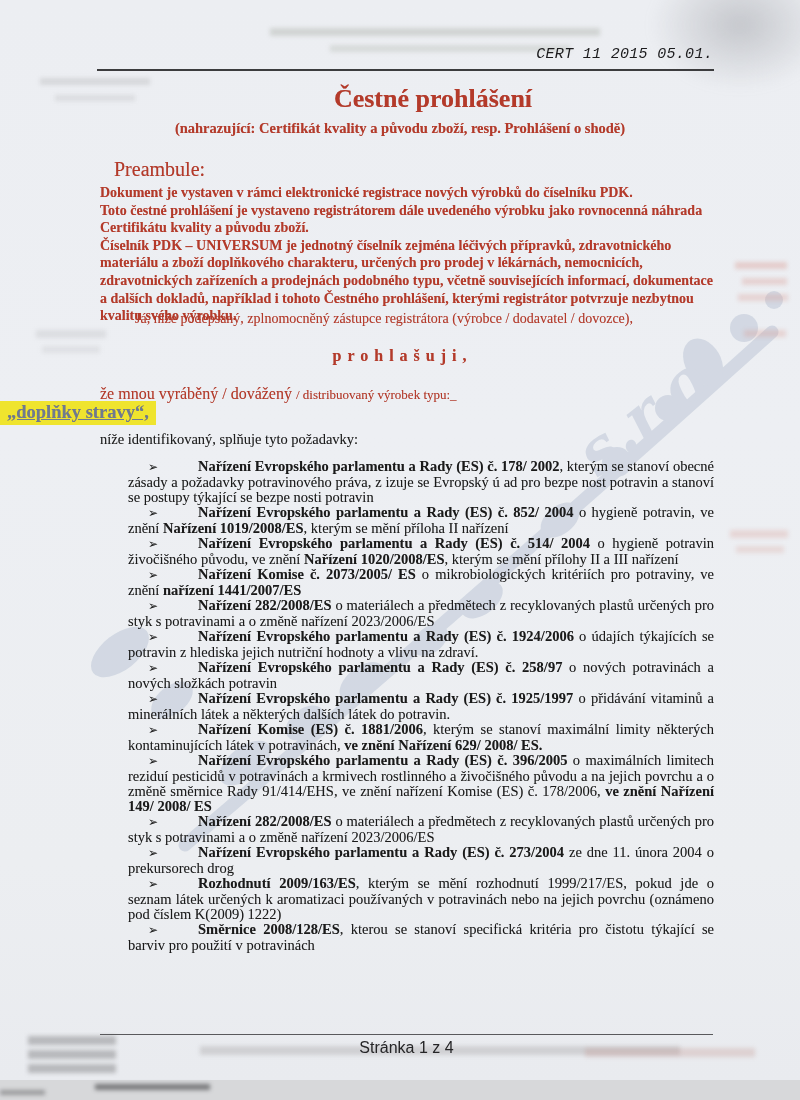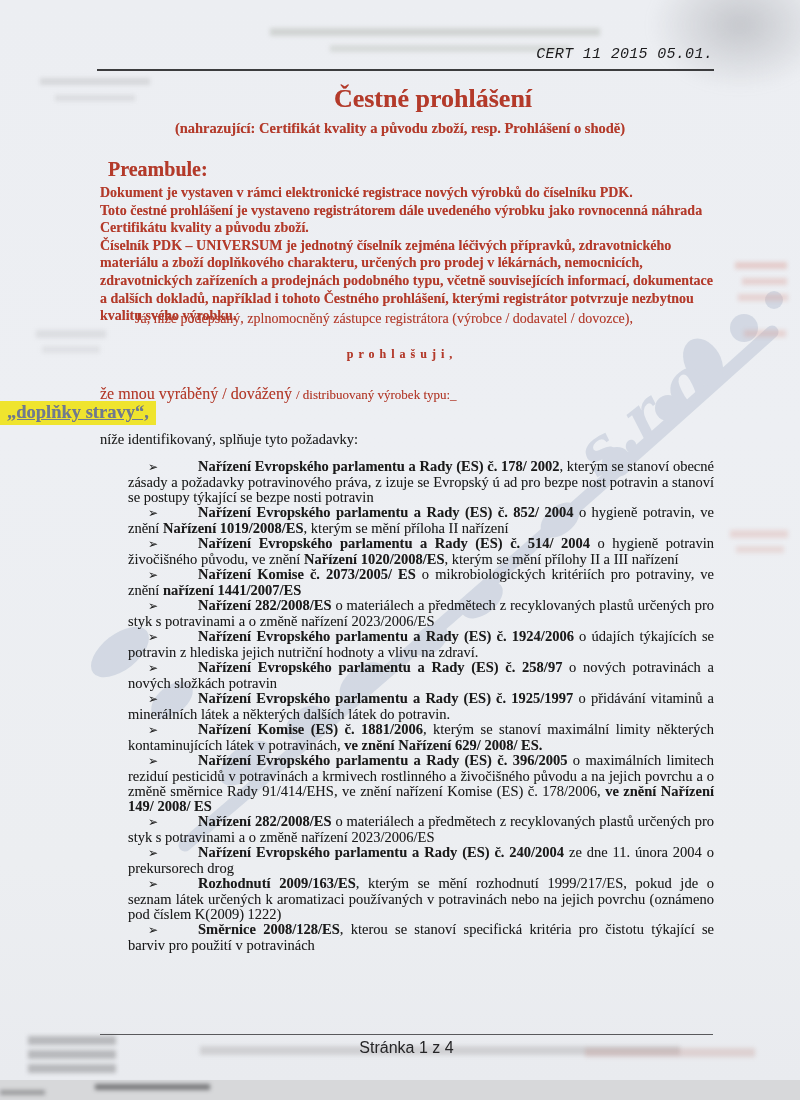--- a/index.html
+++ b/index.html
@@ -53,28 +53,28 @@
     text-shadow:0 0 .6px rgba(160,50,35,.5);
     padding-left:33px;
   }
   .subtitle{
     position:absolute;top:120px;left:0;width:800px;text-align:center;
     font-size:14.5px;font-weight:bold;color:var(--accent-red);
     text-shadow:0 0 .5px rgba(160,50,35,.45);
   }
   
   .preamble{position:absolute;top:158px;left:100px;width:616px;color:var(--accent-red);}
-  .preamble h2{margin:0 0 3px 8px;font-size:20px;font-weight:bold;text-shadow:0 0 .6px rgba(160,50,35,.5);}
+  .preamble h2{margin:0 0 3px 14px;font-size:20px;font-weight:normal;text-shadow:0 0 .6px rgba(160,50,35,.5);}
   .preamble p{margin:0;font-size:14px;font-weight:bold;line-height:17.6px;
     text-shadow:0 0 .5px rgba(160,50,35,.4);}
   
   .intro{position:absolute;top:311px;left:135px;width:580px;font-size:14px;color:var(--accent-red);
     text-shadow:0 0 .4px rgba(160,50,35,.35);}
   .verb{position:absolute;top:347px;left:0;width:800px;text-align:center;
-    font-size:12px;font-weight:bold;color:var(--accent-red);letter-spacing:1px;
+    font-size:16px;font-weight:bold;color:var(--accent-red);letter-spacing:1px;
     text-shadow:0 0 .5px rgba(160,50,35,.45);}
   .product-line{position:absolute;top:385px;left:100px;color:var(--accent-red);
     text-shadow:0 0 .4px rgba(160,50,35,.35);}
   .pl-main{font-size:16px;}
   .pl-rest{font-size:13px;text-align:center;}
   .highlight-row{position:absolute;top:401px;left:0;width:800px;text-align:left;}
   .highlight{
     display:inline-block;background:var(--highlight-yellow);
     color:var(--highlight-text);font-size:18.5px;font-weight:bold;
     text-decoration:underline;padding:1px 7px 2px 7px;
@@ -172,21 +172,21 @@
       <p class="req-item"><span class="bullet">➢</span><span class="bold">Nařízení Evropského parlamentu a Rady (ES) č. 852/ 2004</span><span> o hygieně potravin, ve znění </span><span class="bold">Nařízení 1019/2008/ES</span><span>, kterým se mění příloha II nařízení</span></p>
       <p class="req-item"><span class="bullet">➢</span><span class="bold">Nařízení Evropského parlamentu a Rady (ES) č. 514/ 2004</span><span> o hygieně potravin živočišného původu, ve znění </span><span class="bold">Nařízení 1020/2008/ES</span><span>, kterým se mění přílohy II a III nařízení</span></p>
       <p class="req-item"><span class="bullet">➢</span><span class="bold">Nařízení Komise č. 2073/2005/ ES</span><span> o mikrobiologických kritériích pro potraviny, ve znění </span><span class="bold">nařízení 1441/2007/ES</span></p>
       <p class="req-item"><span class="bullet">➢</span><span class="bold">Nařízení 282/2008/ES</span><span> o materiálech a předmětech z recyklovaných plastů určených pro styk s potravinami a o změně nařízení 2023/2006/ES</span></p>
       <p class="req-item"><span class="bullet">➢</span><span class="bold">Nařízení Evropského parlamentu a Rady (ES) č. 1924/2006</span><span> o údajích týkajících se potravin z hlediska jejich nutriční hodnoty a vlivu na zdraví.</span></p>
       <p class="req-item"><span class="bullet">➢</span><span class="bold">Nařízení Evropského parlamentu a Rady (ES) č. 258/97</span><span> o nových potravinách a nových složkách potravin</span></p>
       <p class="req-item"><span class="bullet">➢</span><span class="bold">Nařízení Evropského parlamentu a Rady (ES) č. 1925/1997</span><span> o přidávání vitaminů a minerálních látek a některých dalších látek do potravin.</span></p>
       <p class="req-item"><span class="bullet">➢</span><span class="bold">Nařízení Komise (ES) č. 1881/2006</span><span>, kterým se stanoví maximální limity některých kontaminujících látek v potravinách, </span><span class="bold">ve znění Nařízení 629/ 2008/ ES.</span></p>
       <p class="req-item"><span class="bullet">➢</span><span class="bold">Nařízení Evropského parlamentu a Rady (ES) č. 396/2005</span><span> o maximálních limitech reziduí pesticidů v potravinách a krmivech rostlinného a živočišného původu a na jejich povrchu a o změně směrnice Rady 91/414/EHS, ve znění nařízení Komise (ES) č. 178/2006, </span><span class="bold">ve znění Nařízení 149/ 2008/ ES</span></p>
       <p class="req-item"><span class="bullet">➢</span><span class="bold">Nařízení 282/2008/ES</span><span> o materiálech a předmětech z recyklovaných plastů určených pro styk s potravinami a o změně nařízení 2023/2006/ES</span></p>
-      <p class="req-item"><span class="bullet">➢</span><span class="bold">Nařízení Evropského parlamentu a Rady (ES) č. 240/2004</span><span> ze dne 11. února 2004 o prekursorech drog</span></p>
+      <p class="req-item"><span class="bullet">➢</span><span class="bold">Nařízení Evropského parlamentu a Rady (ES) č. 273/2004</span><span> ze dne 11. února 2004 o prekursorech drog</span></p>
       <p class="req-item"><span class="bullet">➢</span><span class="bold">Rozhodnutí 2009/163/ES</span><span>, kterým se mění rozhodnutí 1999/217/ES, pokud jde o seznam látek určených k aromatizaci používaných v potravinách nebo na jejich povrchu (oznámeno pod číslem K(2009) 1222)</span></p>
       <p class="req-item"><span class="bullet">➢</span><span class="bold">Směrnice 2008/128/ES</span><span>, kterou se stanoví specifická kritéria pro čistotu týkající se barviv pro použití v potravinách</span></p>
     </div>
 
   <div class="footer-line"></div>
   <div class="footer">Stránka 1 z 4</div>
 
 </div>
 
 <div class="ghost smudge1"></div>

